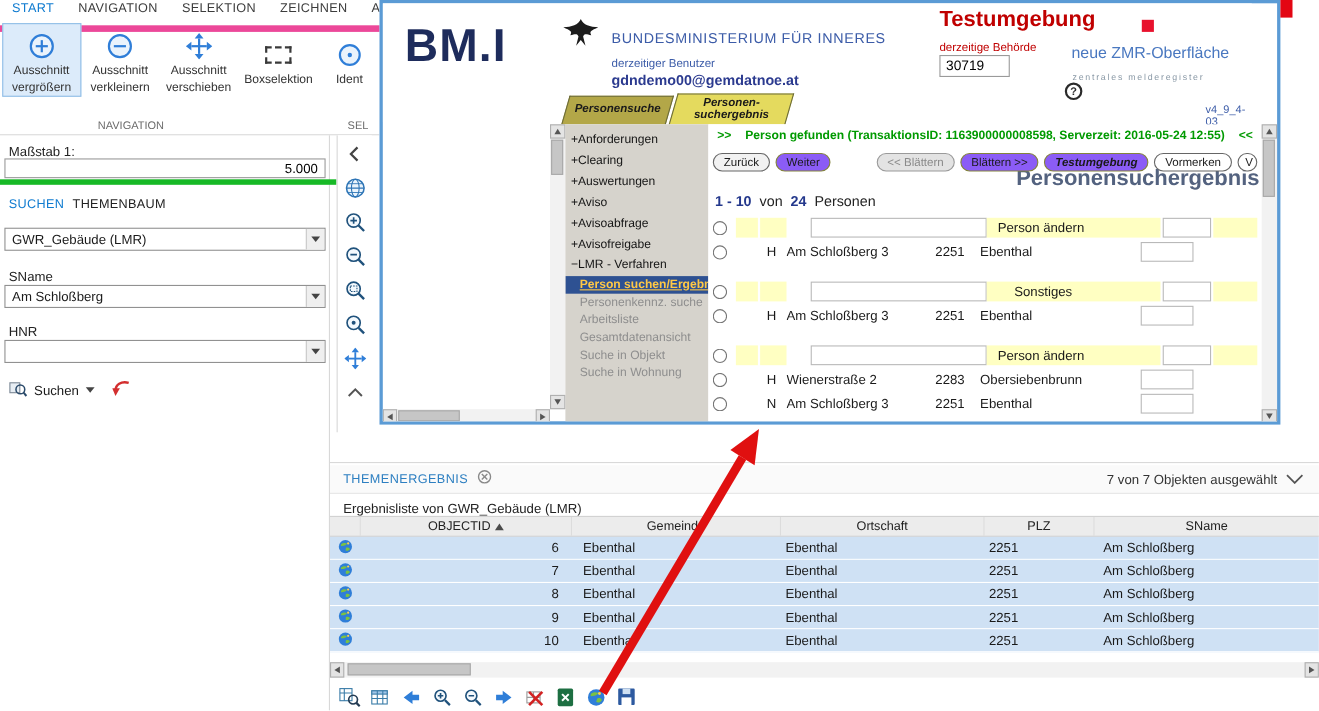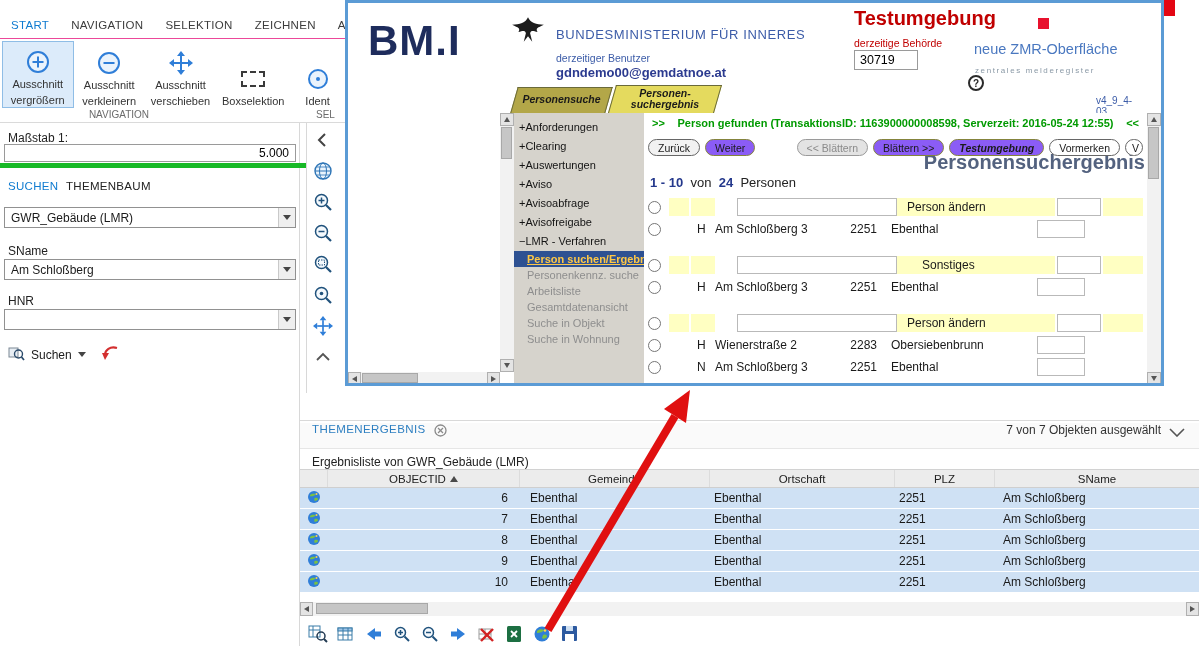--- a/index.html
+++ b/index.html
@@ -1,24 +1,24 @@
 <!DOCTYPE html>
 <html><head>
 <meta charset="utf-8">
 <style>
   *{box-sizing:border-box;margin:0;padding:0}
   html,body{width:1199px;height:646px}
   body{position:relative;font-family:"Liberation Sans",sans-serif;background:#fff;overflow:hidden;color:#1a1a1a}
   .abs{position:absolute}
 
   
-  #ribbon-tabs{left:0;top:12px;width:360px;height:27px;display:flex;align-items:center;border-bottom:1px solid #ec4899}
+  #ribbon-tabs{left:0;top:2px;width:360px;height:27px;display:flex;align-items:flex-start;border-bottom:6px solid #ec4899}
   .rtab{padding:0 11px;font-size:11.5px;color:#3c3c3c;letter-spacing:.3px;white-space:nowrap}
   .rtab.active{color:#0f7bd0}
-  #ribbon-tools{left:0;top:27px;width:345px;height:81px;display:flex;align-items:flex-end;padding:2px 0 0 2px}
+  #ribbon-tools{left:0;top:13px;width:345px;height:81px;display:flex;align-items:center;padding:2px 0 0 2px}
   .rbtn{width:78px;display:flex;flex-direction:column;align-items:center;padding-top:7px;gap:3px;font-size:11px;color:#333;text-align:center;line-height:1.2}
   .rbtn.sel{background:#dcebfa;border:1px solid #8fbde6}
   .rbtn .ic{height:26px;display:flex;align-items:center;justify-content:center}
   .vsep{width:1px;background:#e2e2e2;margin:3px 2px}
   .vsep.red{background:none;border-left:1px dashed #e05a5a}
   #ribbon-groups{left:0;top:108px;width:345px;height:15px;border-bottom:1px solid #dadada;font-size:10px;color:#6b6b6b}
   #ribbon-groups .g1{position:absolute;left:0;width:238px;text-align:center;top:1px}
   #ribbon-groups .g2{position:absolute;left:316px;top:1px}
 
   
@@ -88,21 +88,21 @@
   .sbb{position:absolute;width:14px;height:13px;background:#e4e4e4;border:1px sol id #b0b0b0;border:1px solid #b0b0b0;display:flex;align-items:center;justify-content:center}
   .sbb.h{width:13px;height:14px}
   .sbthumb{position:absolute;background:#c6c6c6;border:1px solid #a8a8a8}
   .tri-up{width:0;height:0;border-left:3.5px solid transparent;border-right:3.5px solid transparent;border-bottom:5px solid #555}
   .tri-dn{width:0;height:0;border-left:3.5px solid transparent;border-right:3.5px solid transparent;border-top:5px solid #555}
   .tri-l{width:0;height:0;border-top:3.5px solid transparent;border-bottom:3.5px solid transparent;border-right:5px solid #555}
   .tri-r{width:0;height:0;border-top:3.5px solid transparent;border-bottom:3.5px solid transparent;border-left:5px solid #555}
 
   
   #bottom{left:300px;top:420px;width:899px;height:226px;border-top:1px solid #d9d9d9;background:#fff}
-  #tr-topbar{position:absolute;left:0;top:2px;width:899px;height:26px;background:#fafafa;border-bottom:1px solid #e6e6e6;display:flex;align-items:flex-start;padding:0 14px 0 12px;gap:8px}
+  #tr-topbar{position:absolute;left:0;top:2px;width:899px;height:26px;background:#fafafa;border-bottom:1px solid #e6e6e6;display:flex;align-items:center;padding:0 14px 0 12px;gap:8px}
   #tr-title{font-size:11.5px;color:#2d7fc1;letter-spacing:.4px}
   #tr-selinfo{margin-left:auto;font-size:12px;color:#333}
   #tr-subtitle{position:absolute;left:12px;top:34px;font-size:12px;color:#222}
   #thead{position:absolute;left:0;top:48px;width:899px;height:19px;display:flex;background:#ececec;border-top:1px solid #d2d2d2;border-bottom:1px solid #cfcfcf;font-size:11.5px;color:#222}
   #thead .hc{display:flex;align-items:center;justify-content:center;border-right:1px solid #dcdcdc;height:100%;gap:4px}
   .trow{position:absolute;height:21px;background:#cfe1f4;border-bottom:1px solid #fff;display:flex;align-items:center;font-size:12px;width:899px}
   .tc{white-space:nowrap;overflow:hidden}
   .sort-asc{width:0;height:0;border-left:4px solid transparent;border-right:4px solid transparent;border-bottom:6px solid #4a4a4a}
   #tr-hscroll{position:absolute;left:0;top:181px;width:899px;height:14px;background:#f2f2f2}
   #tr-toolbar{position:absolute;left:0;top:199px;width:899px;height:27px;display:flex;align-items:center;gap:3px;padding-left:5px}

